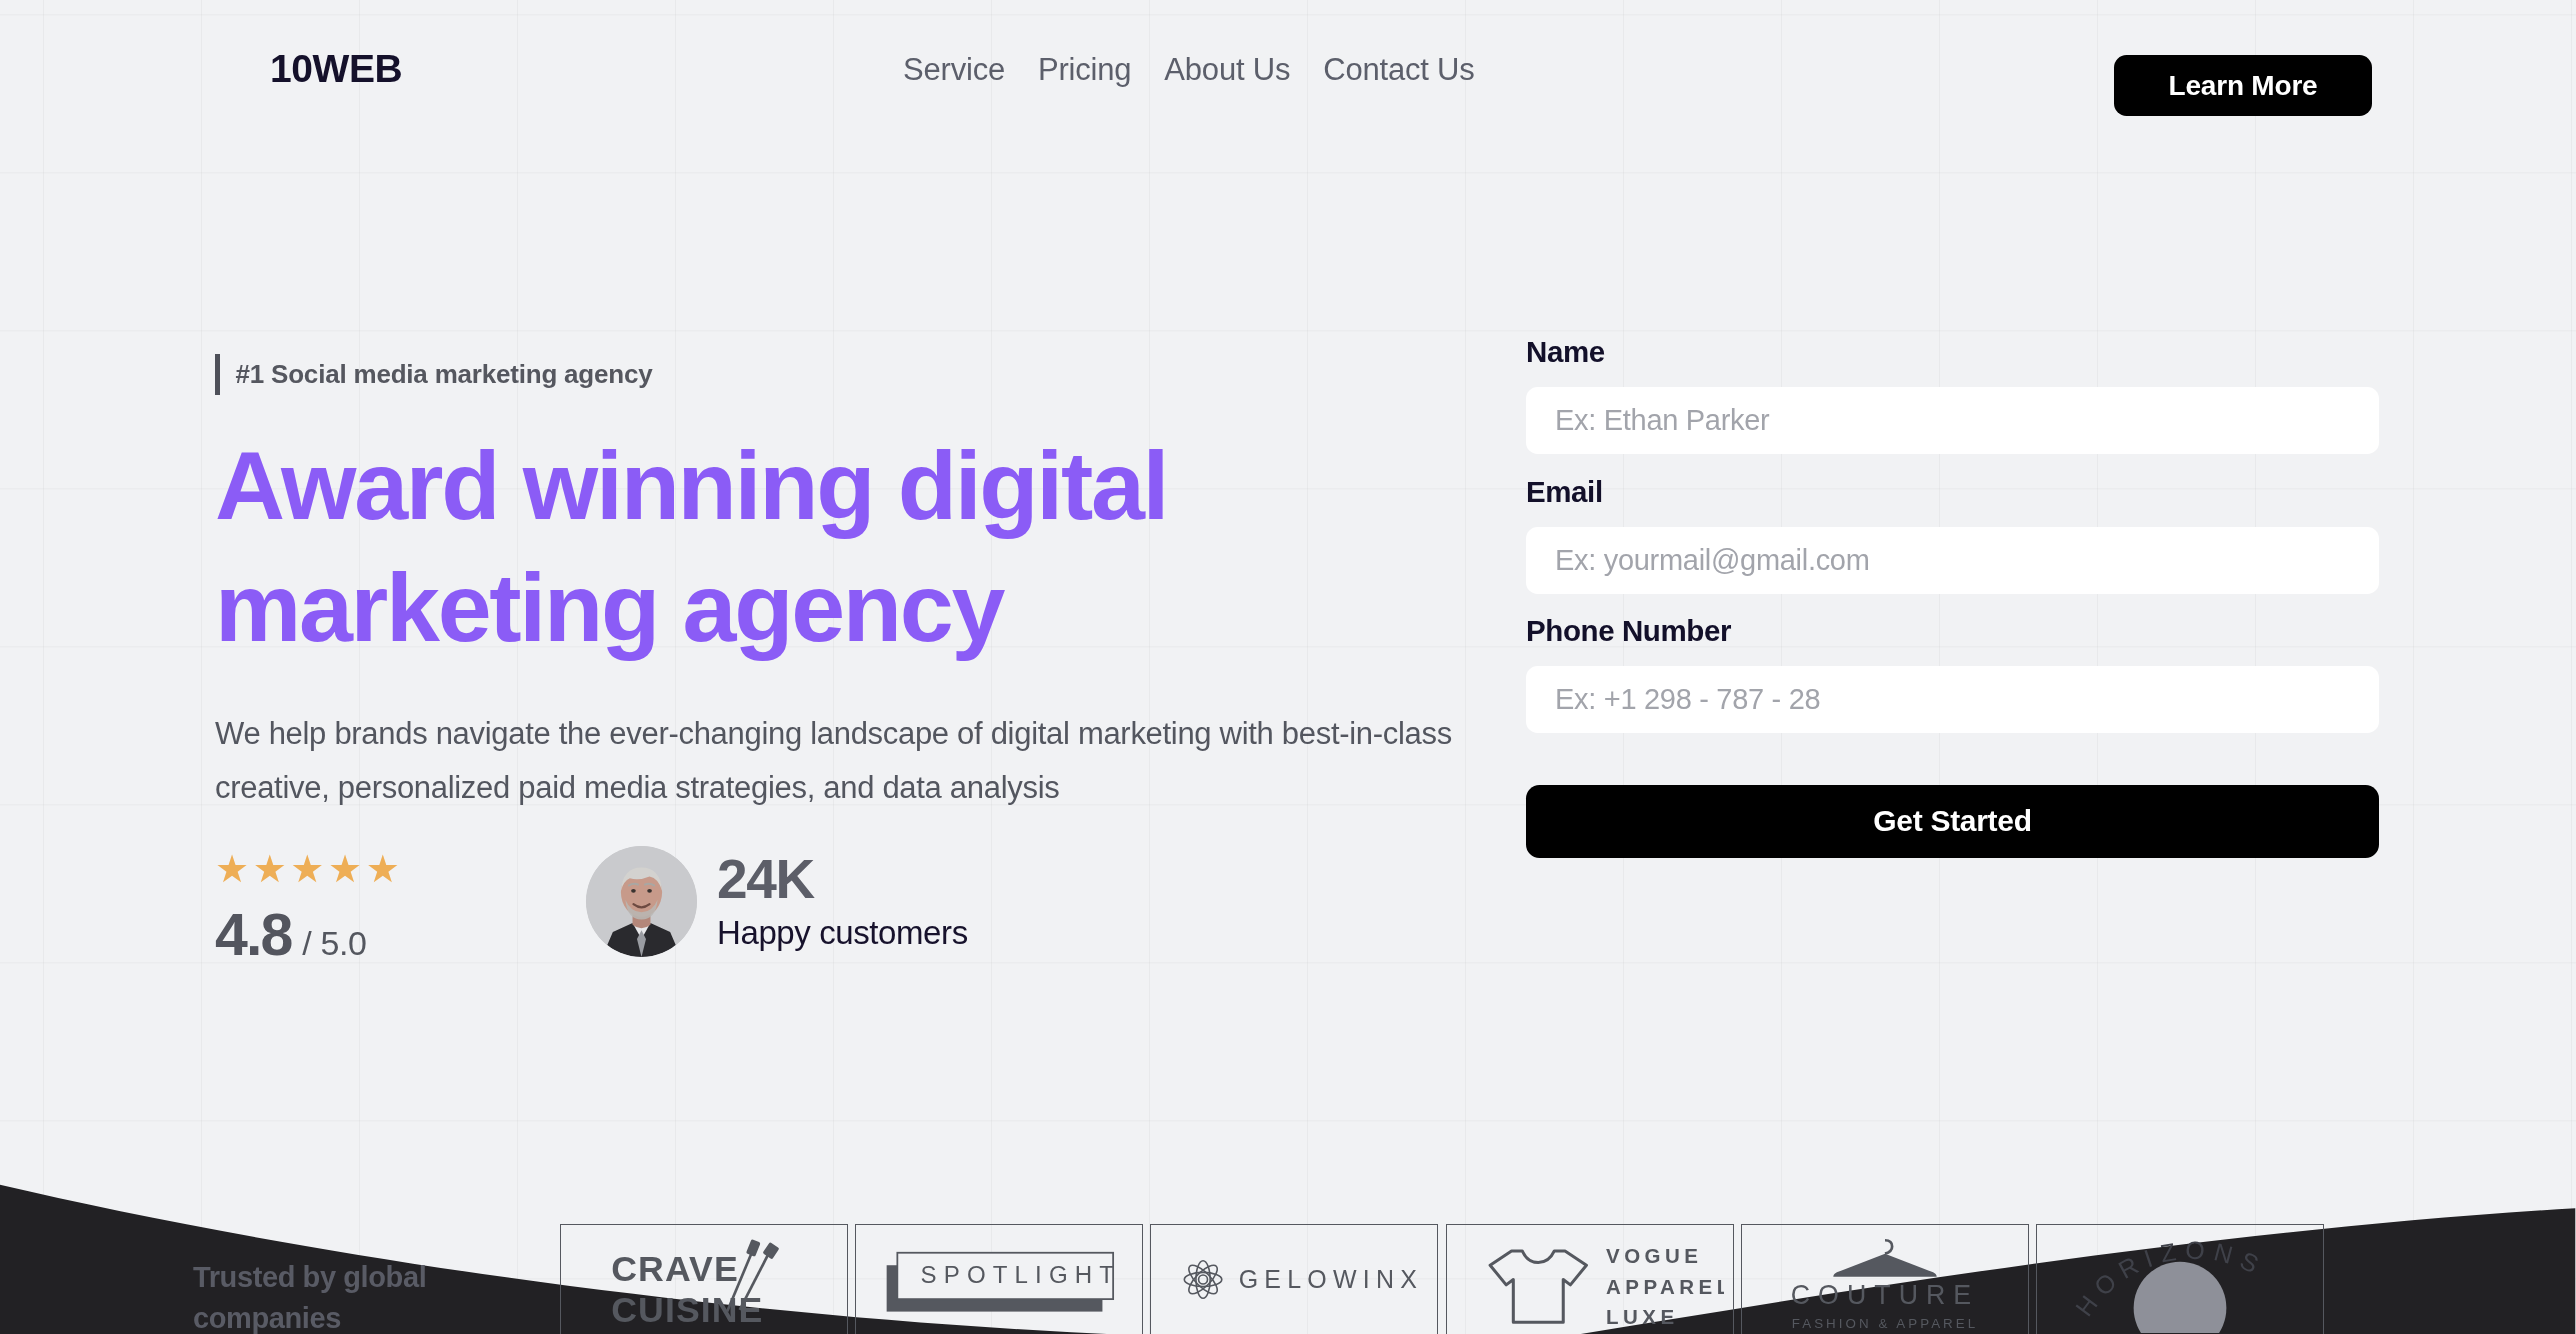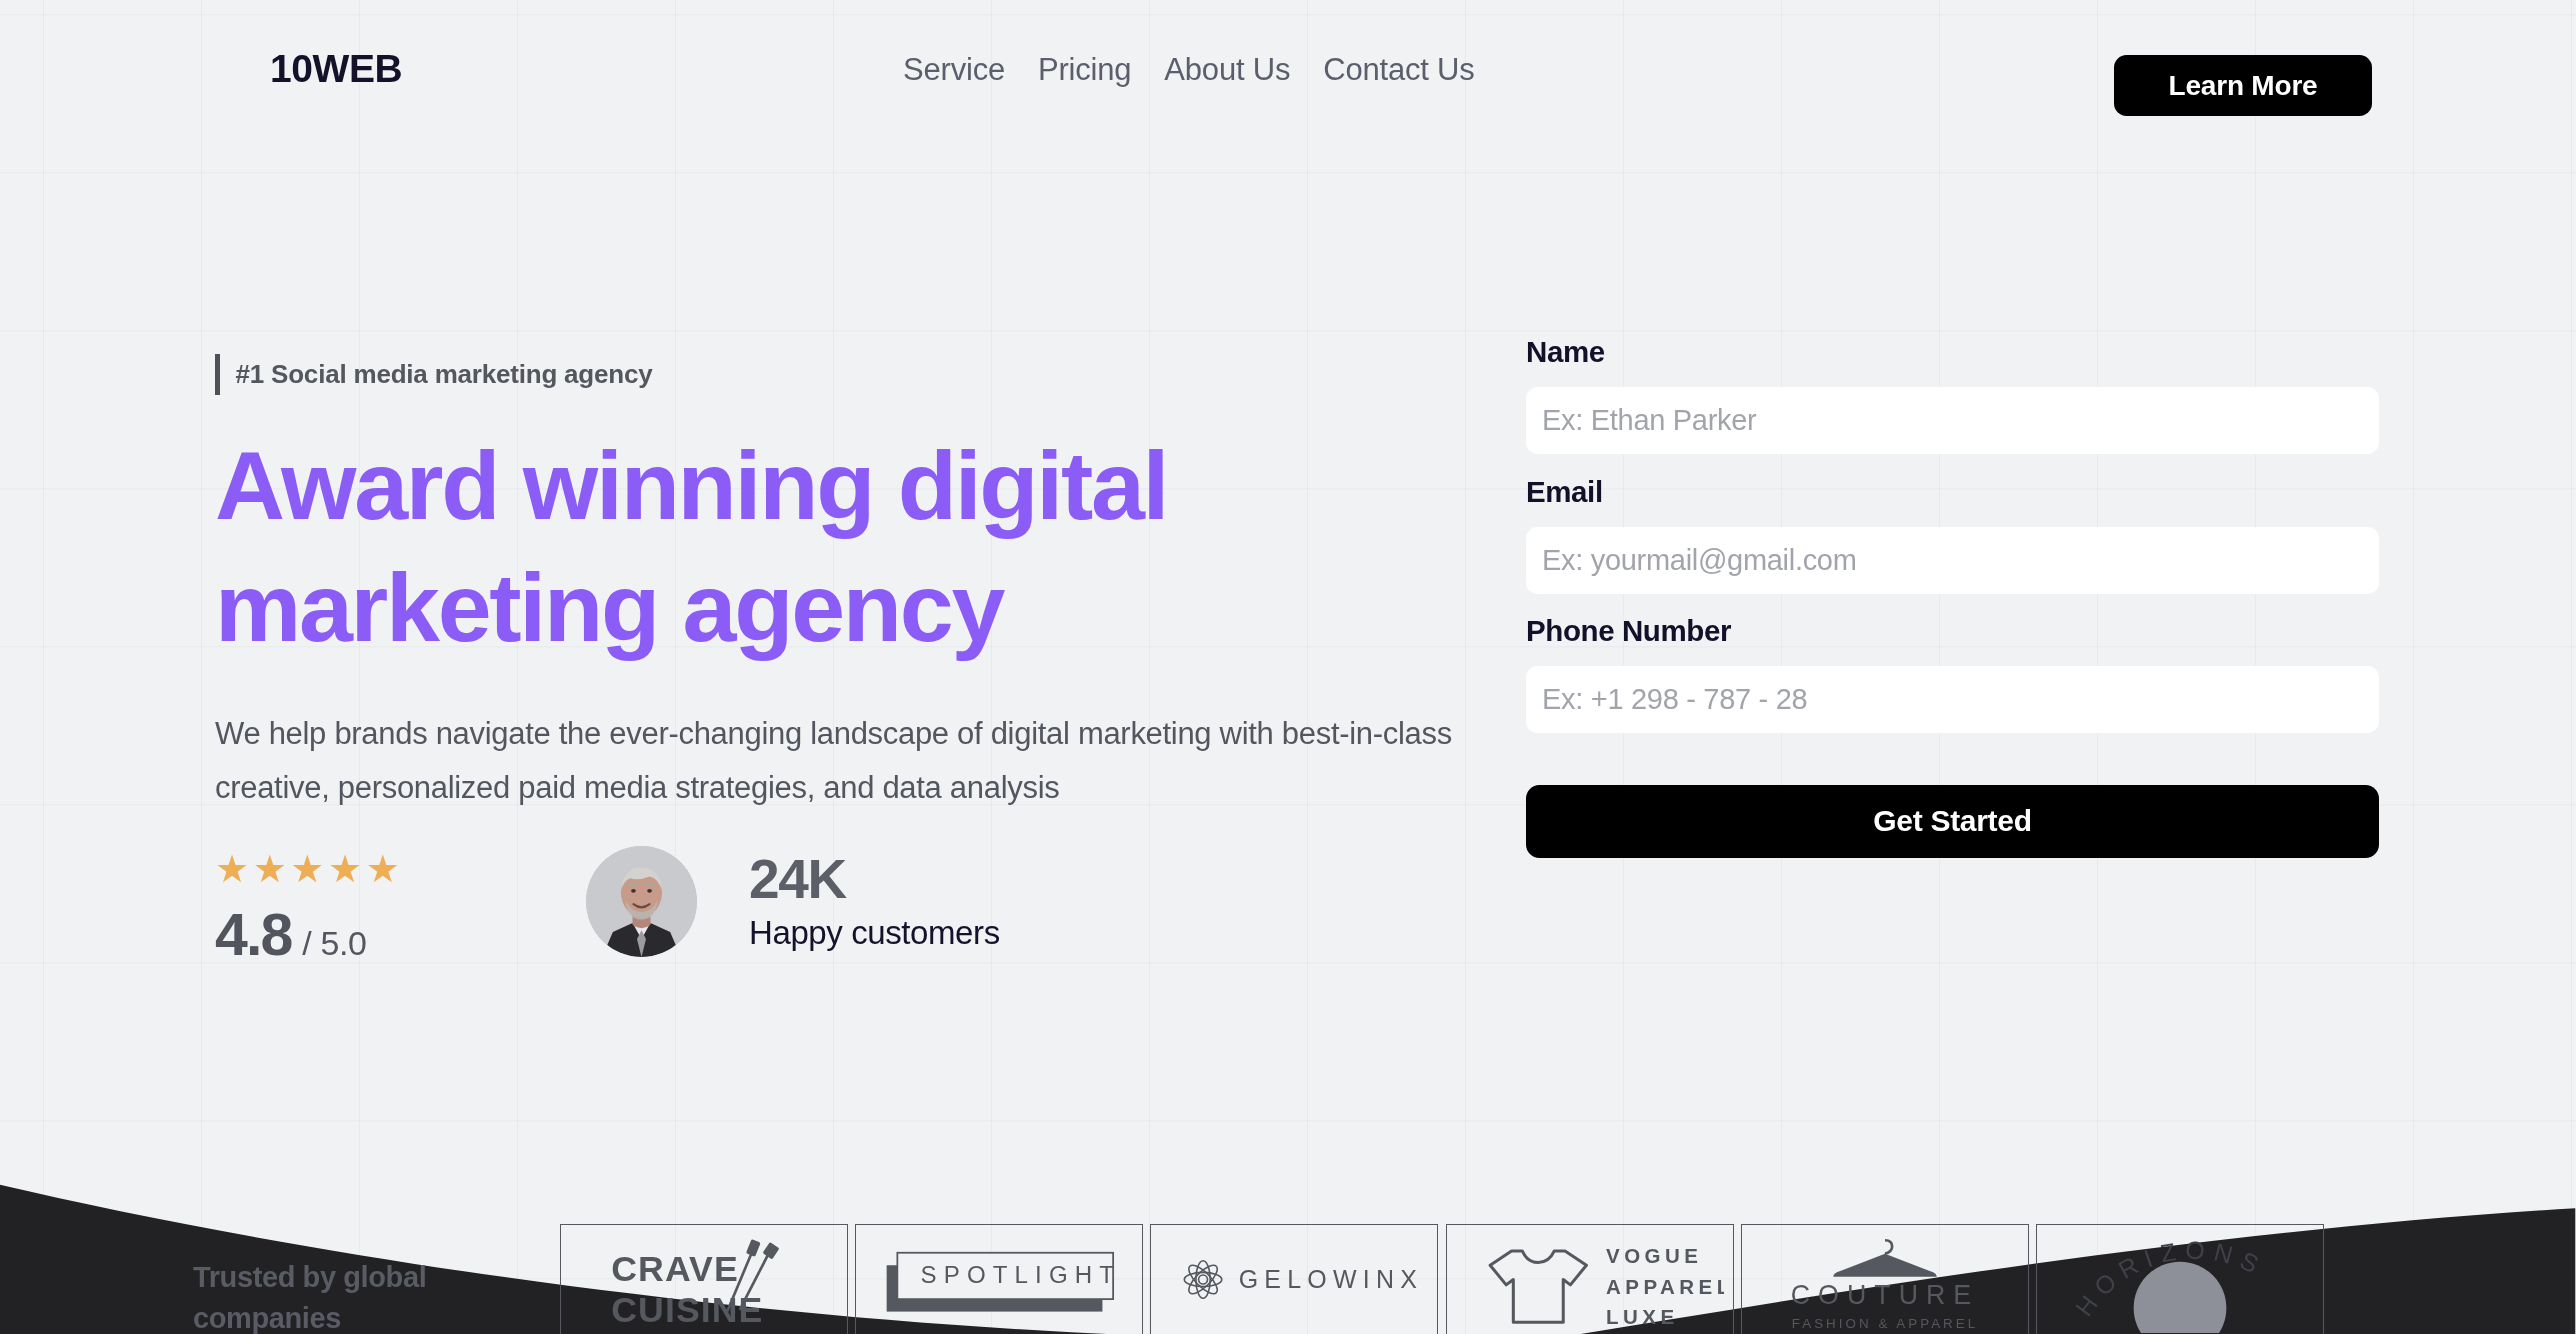--- a/index.html
+++ b/index.html
@@ -156,21 +156,21 @@
   }
   #rating-max {
     font-size: 34px;
     color: #54575f;
     letter-spacing: -0.4px;
   }
 
   #customers-block {
     display: flex;
     align-items: center;
-    gap: 52px;
+    gap: 20px;
     margin-left: 76px;
     padding-top: 5.4px;
   }
   #avatar {
     width: 111px;
     height: 111px;
     border-radius: 50%;
     overflow: hidden;
     flex-shrink: 0;
     background: #c9cacd;
@@ -207,21 +207,21 @@
     letter-spacing: -0.4px;
     margin-bottom: 18px;
   }
   .field-input {
     display: block;
     width: 853px;
     height: 67px;
     background: #ffffff;
     border: none;
     border-radius: 11.6px;
-    padding: 0 16px;
+    padding: 0 29px;
     font-family: "Liberation Sans", sans-serif;
     font-size: 29px;
     color: #15112b;
     letter-spacing: -0.3px;
     outline: none;
   }
   .field-input::placeholder { color: #a2a4ab; }
   #get-started-button {
     margin-top: 31px;
     width: 853px;

